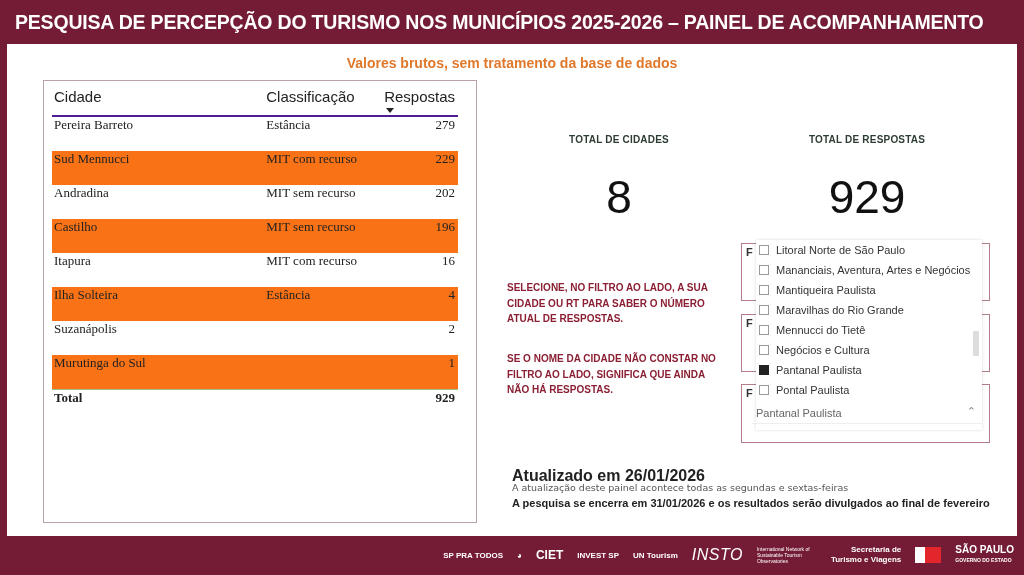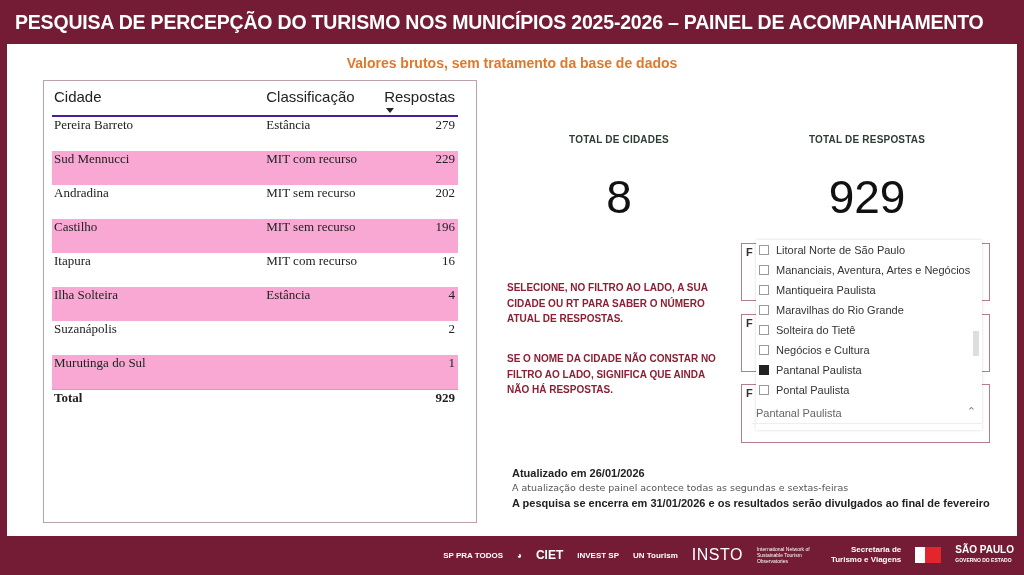--- a/index.html
+++ b/index.html
@@ -8,41 +8,41 @@
   .title { position: absolute; left: 0; top: 0; width: 1024px; height: 44px; color: #fff; font-weight: bold; font-size: 19.5px; padding: 11px 0 0 15px; letter-spacing: -0.2px; }
   .canvas { position: absolute; left: 7px; top: 44px; width: 1010px; height: 492px; background: #fff; }
   .subtitle { position: absolute; left: 0; width: 1010px; top: 11px; text-align: center; color: #e0782b; font-weight: bold; font-size: 14px; }
   .tablebox { position: absolute; left: 36px; top: 36px; width: 434px; height: 443px; border: 1px solid #b9a3a8; }
   table { position: absolute; left: 8px; top: 4px; width: 406px; border-collapse: collapse; font-size: 13px; color: #222; }
   th { font-weight: normal; font-size: 15px; text-align: left; padding: 3px 0 3px 2px; height: 31px; vertical-align: top; border-bottom: 2px solid #4c1d95; }
   th.num { text-align: right; padding-right: 3px; position: relative; }
   .sort { position: absolute; left: 4px; bottom: 2px; width: 0; height: 0; border-left: 4px solid transparent; border-right: 4px solid transparent; border-top: 5px solid #222; }
   td { height: 23px; padding: 0 0 18px 2px; white-space: nowrap; font-family: Liberation Serif, serif; }
   td.num { text-align: right; padding-right: 3px; }
-  tr.alt td { background: #f9a8d4; }
+  tr.alt td { background: #f97316; }
   tr.total td { font-weight: bold; border-top: 1px solid #9fc08e; }
   .kpi-label { position: absolute; font-size: 10px; font-weight: bold; color: #2e3d34; letter-spacing: 0.2px; text-align: center; }
   .kpi-value { position: absolute; font-size: 46px; color: #111; text-align: center; }
   .note { position: absolute; left: 500px; width: 220px; text-align: left; color: #8b1f33; font-weight: bold; font-size: 10px; line-height: 15.5px; }
   .slicer { position: absolute; left: 734px; width: 249px; border: 1px solid #b37e88; }
   .slicer-letter { position: absolute; left: 4px; top: 2px; font-size: 11px; font-weight: bold; color: #333; }
   .dropdown { position: absolute; left: 749px; top: 196px; width: 226px; height: 190px; background: #fff; box-shadow: 0 0 3px rgba(0,0,0,0.15); }
   .opt { height: 20px; display: flex; align-items: center; font-size: 11px; color: #333; padding-left: 3px; }
   .cb { width: 10px; height: 10px; border: 1px solid #999; margin-right: 7px; flex: none; }
   .cb.on { background: #222; border-color: #222; }
   .scroll { position: absolute; right: 3px; top: 91px; width: 6px; height: 25px; background: #ddd; }
   .selbox { position: absolute; left: 745px; top: 358px; width: 230px; height: 22px; border-bottom: 1px solid #eee; font-size: 11px; color: #666; padding: 5px 0 0 4px; }
   .chev { position: absolute; right: 6px; top: 3px; font-size: 11px; color: #888; }
-  .upd1 { position: absolute; left: 505px; top: 423px; font-size: 11px; font-weight: bold; color: #222; }
+  .upd1 { position: absolute; left: 505px; top: 423px; font-size: 16px; font-weight: bold; color: #222; }
   .upd2 { position: absolute; left: 505px; top: 438px; font-size: 10.5px; color: #555; font-family: "DejaVu Sans", sans-serif; font-size: 9.5px; }
   .upd3 { position: absolute; left: 505px; top: 453px; font-size: 11px; font-weight: bold; color: #222; }
   .footer { position: absolute; left: 0; top: 536px; width: 1024px; height: 39px; }
   .logos { position: absolute; right: 10px; top: 9px; display: flex; align-items: center; gap: 14px; color: #fff; font-size: 8px; }
   .logo { color: #fff; font-weight: bold; white-space: nowrap; }
-  .logo.big { font-size: 16px; font-weight: normal; letter-spacing: 0.5px; }
+  .logo.big { font-size: 16px; font-weight: normal; letter-spacing: 0.5px; font-style: italic; }
   .logo.sec { text-align: right; font-size: 8px; line-height: 10px; }
   .logo.sp { font-size: 10px; line-height: 9px; }
   .sp-flag { width: 26px; height: 16px; background: #fff; position: relative; }
   .sp-flag::after { content: ""; position: absolute; left: 10px; top: 0; width: 16px; height: 16px; background: #e3262b; }
 </style>
 </head>
 <body>
 
 <div class="title">PESQUISA DE PERCEPÇÃO DO TURISMO NOS MUNICÍPIOS 2025-2026 – PAINEL DE ACOMPANHAMENTO</div>
 
@@ -138,21 +138,21 @@
     <div class="opt">
         <span class="cb"></span>
         <span>Mantiqueira Paulista</span>
       </div>
     <div class="opt">
         <span class="cb"></span>
         <span>Maravilhas do Rio Grande</span>
       </div>
     <div class="opt">
         <span class="cb"></span>
-        <span>Solteira do Tietê</span>
+        <span>Mennucci do Tietê</span>
       </div>
     <div class="opt">
         <span class="cb"></span>
         <span>Negócios e Cultura</span>
       </div>
     <div class="opt">
         <span class="cb on"></span>
         <span>Pantanal Paulista</span>
       </div>
     <div class="opt">

